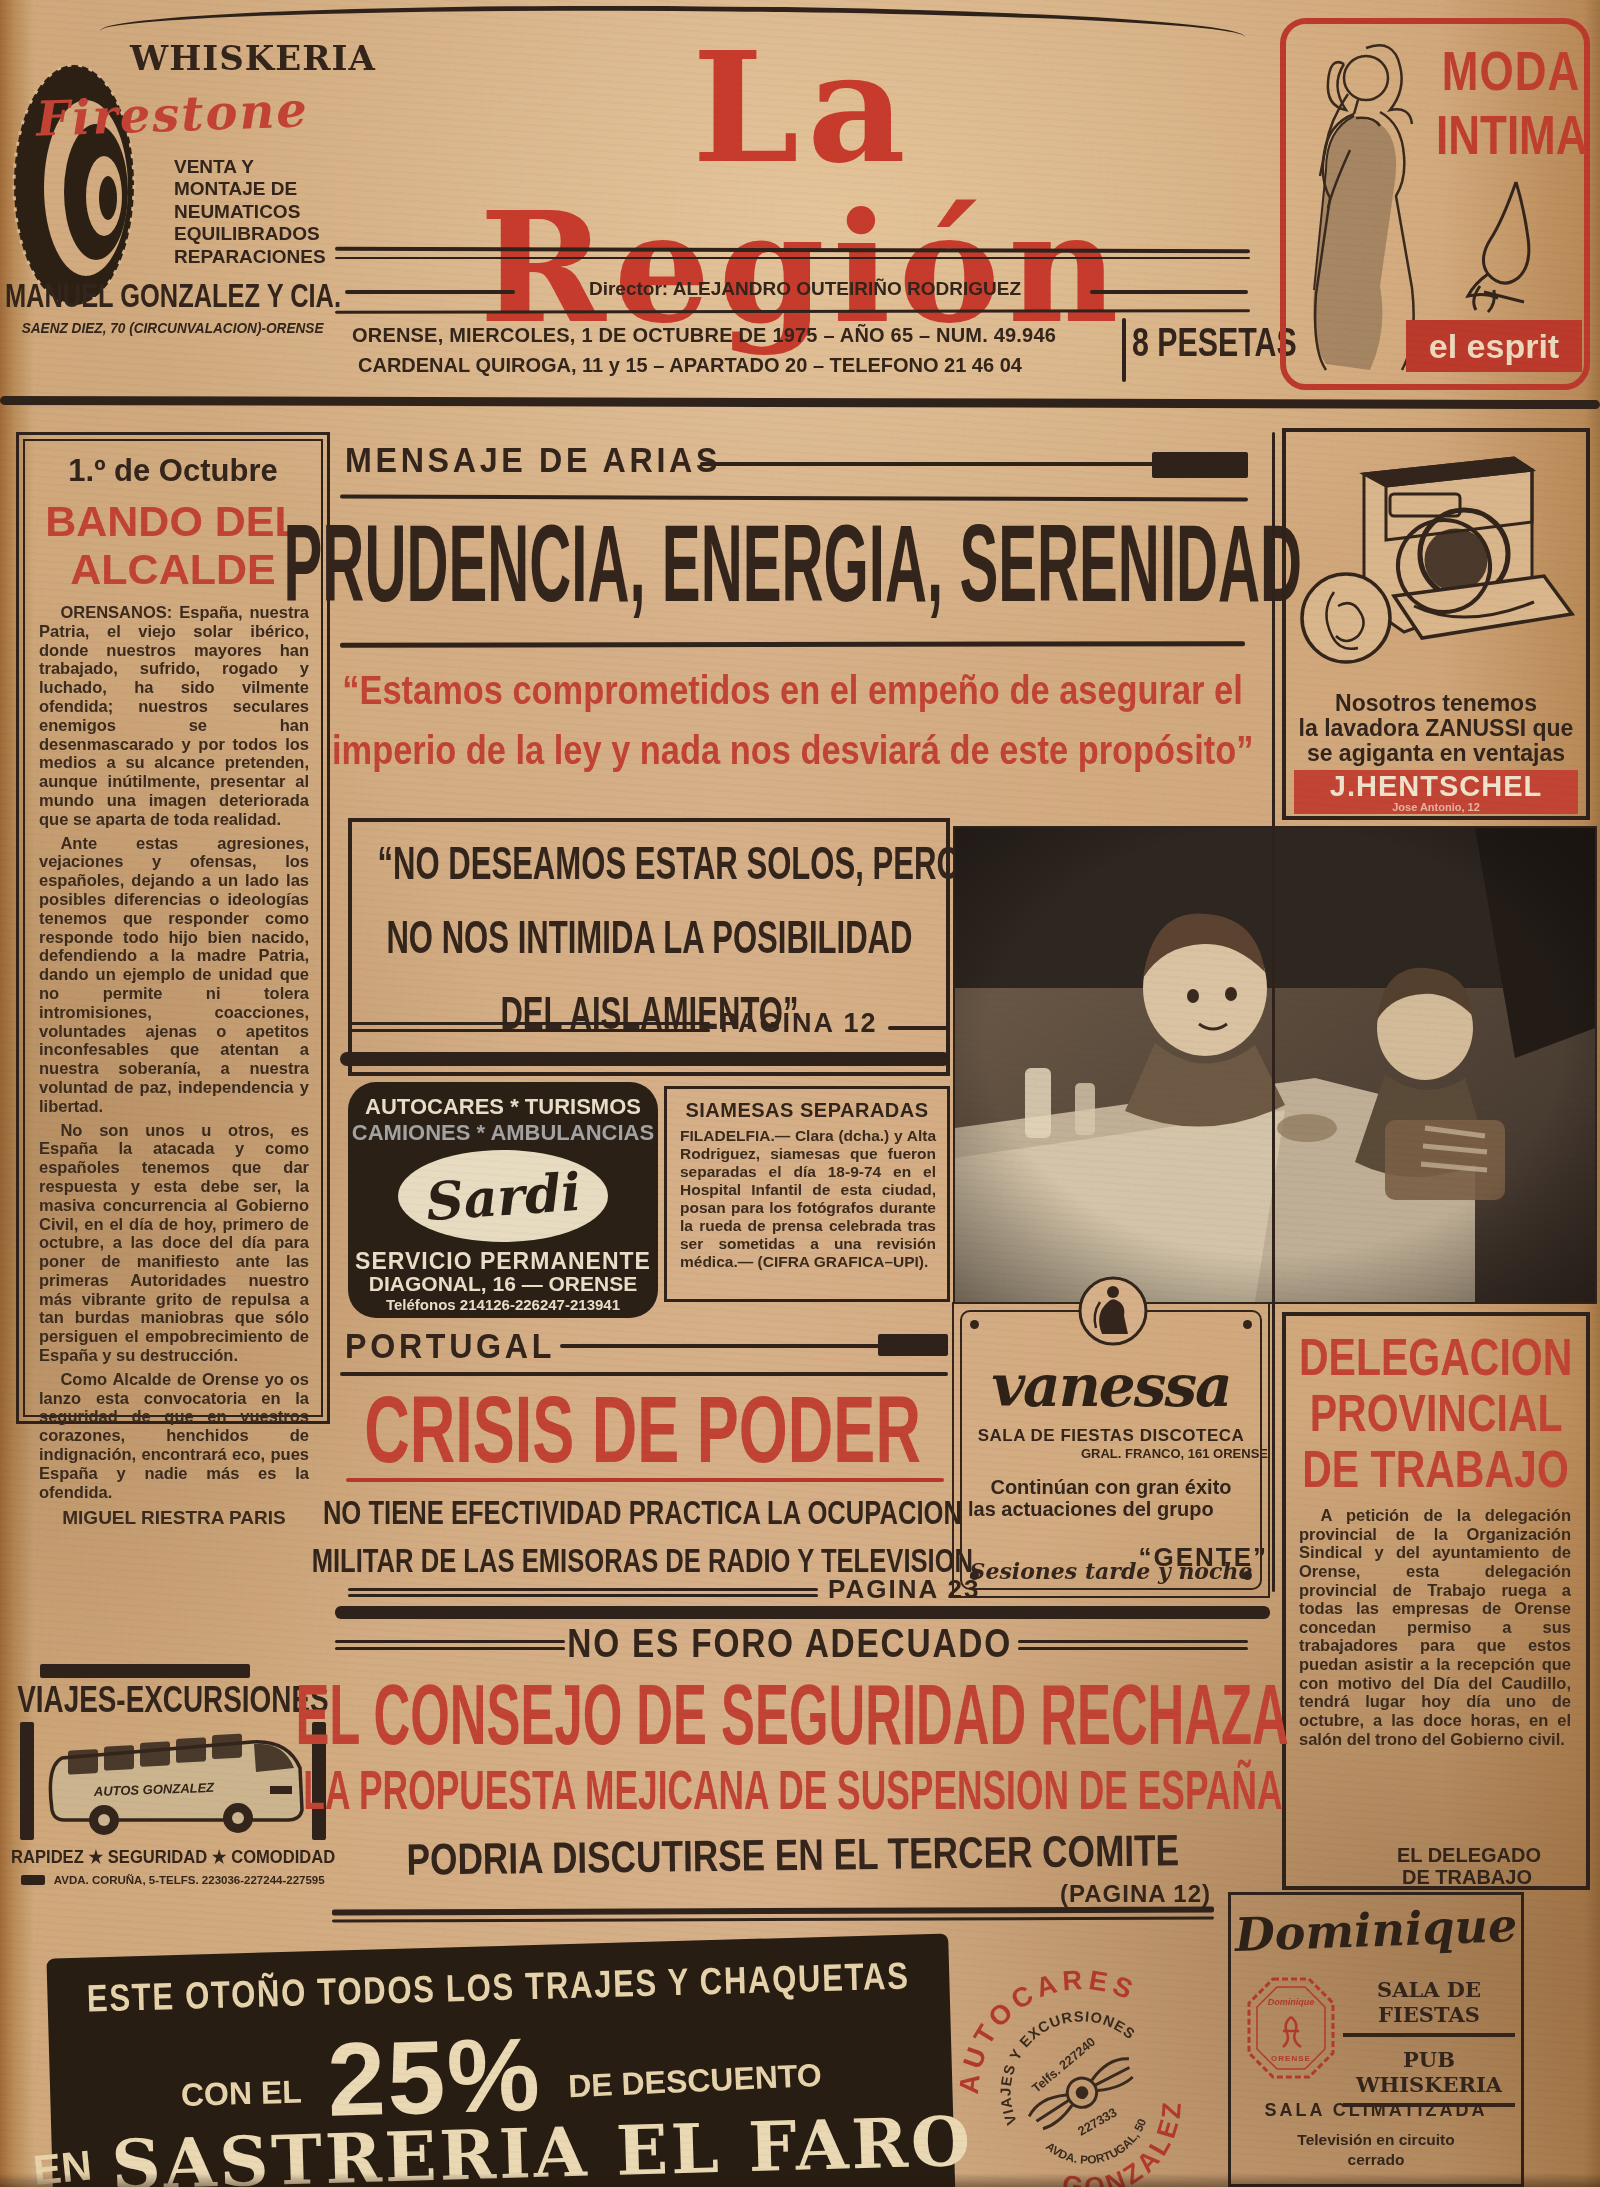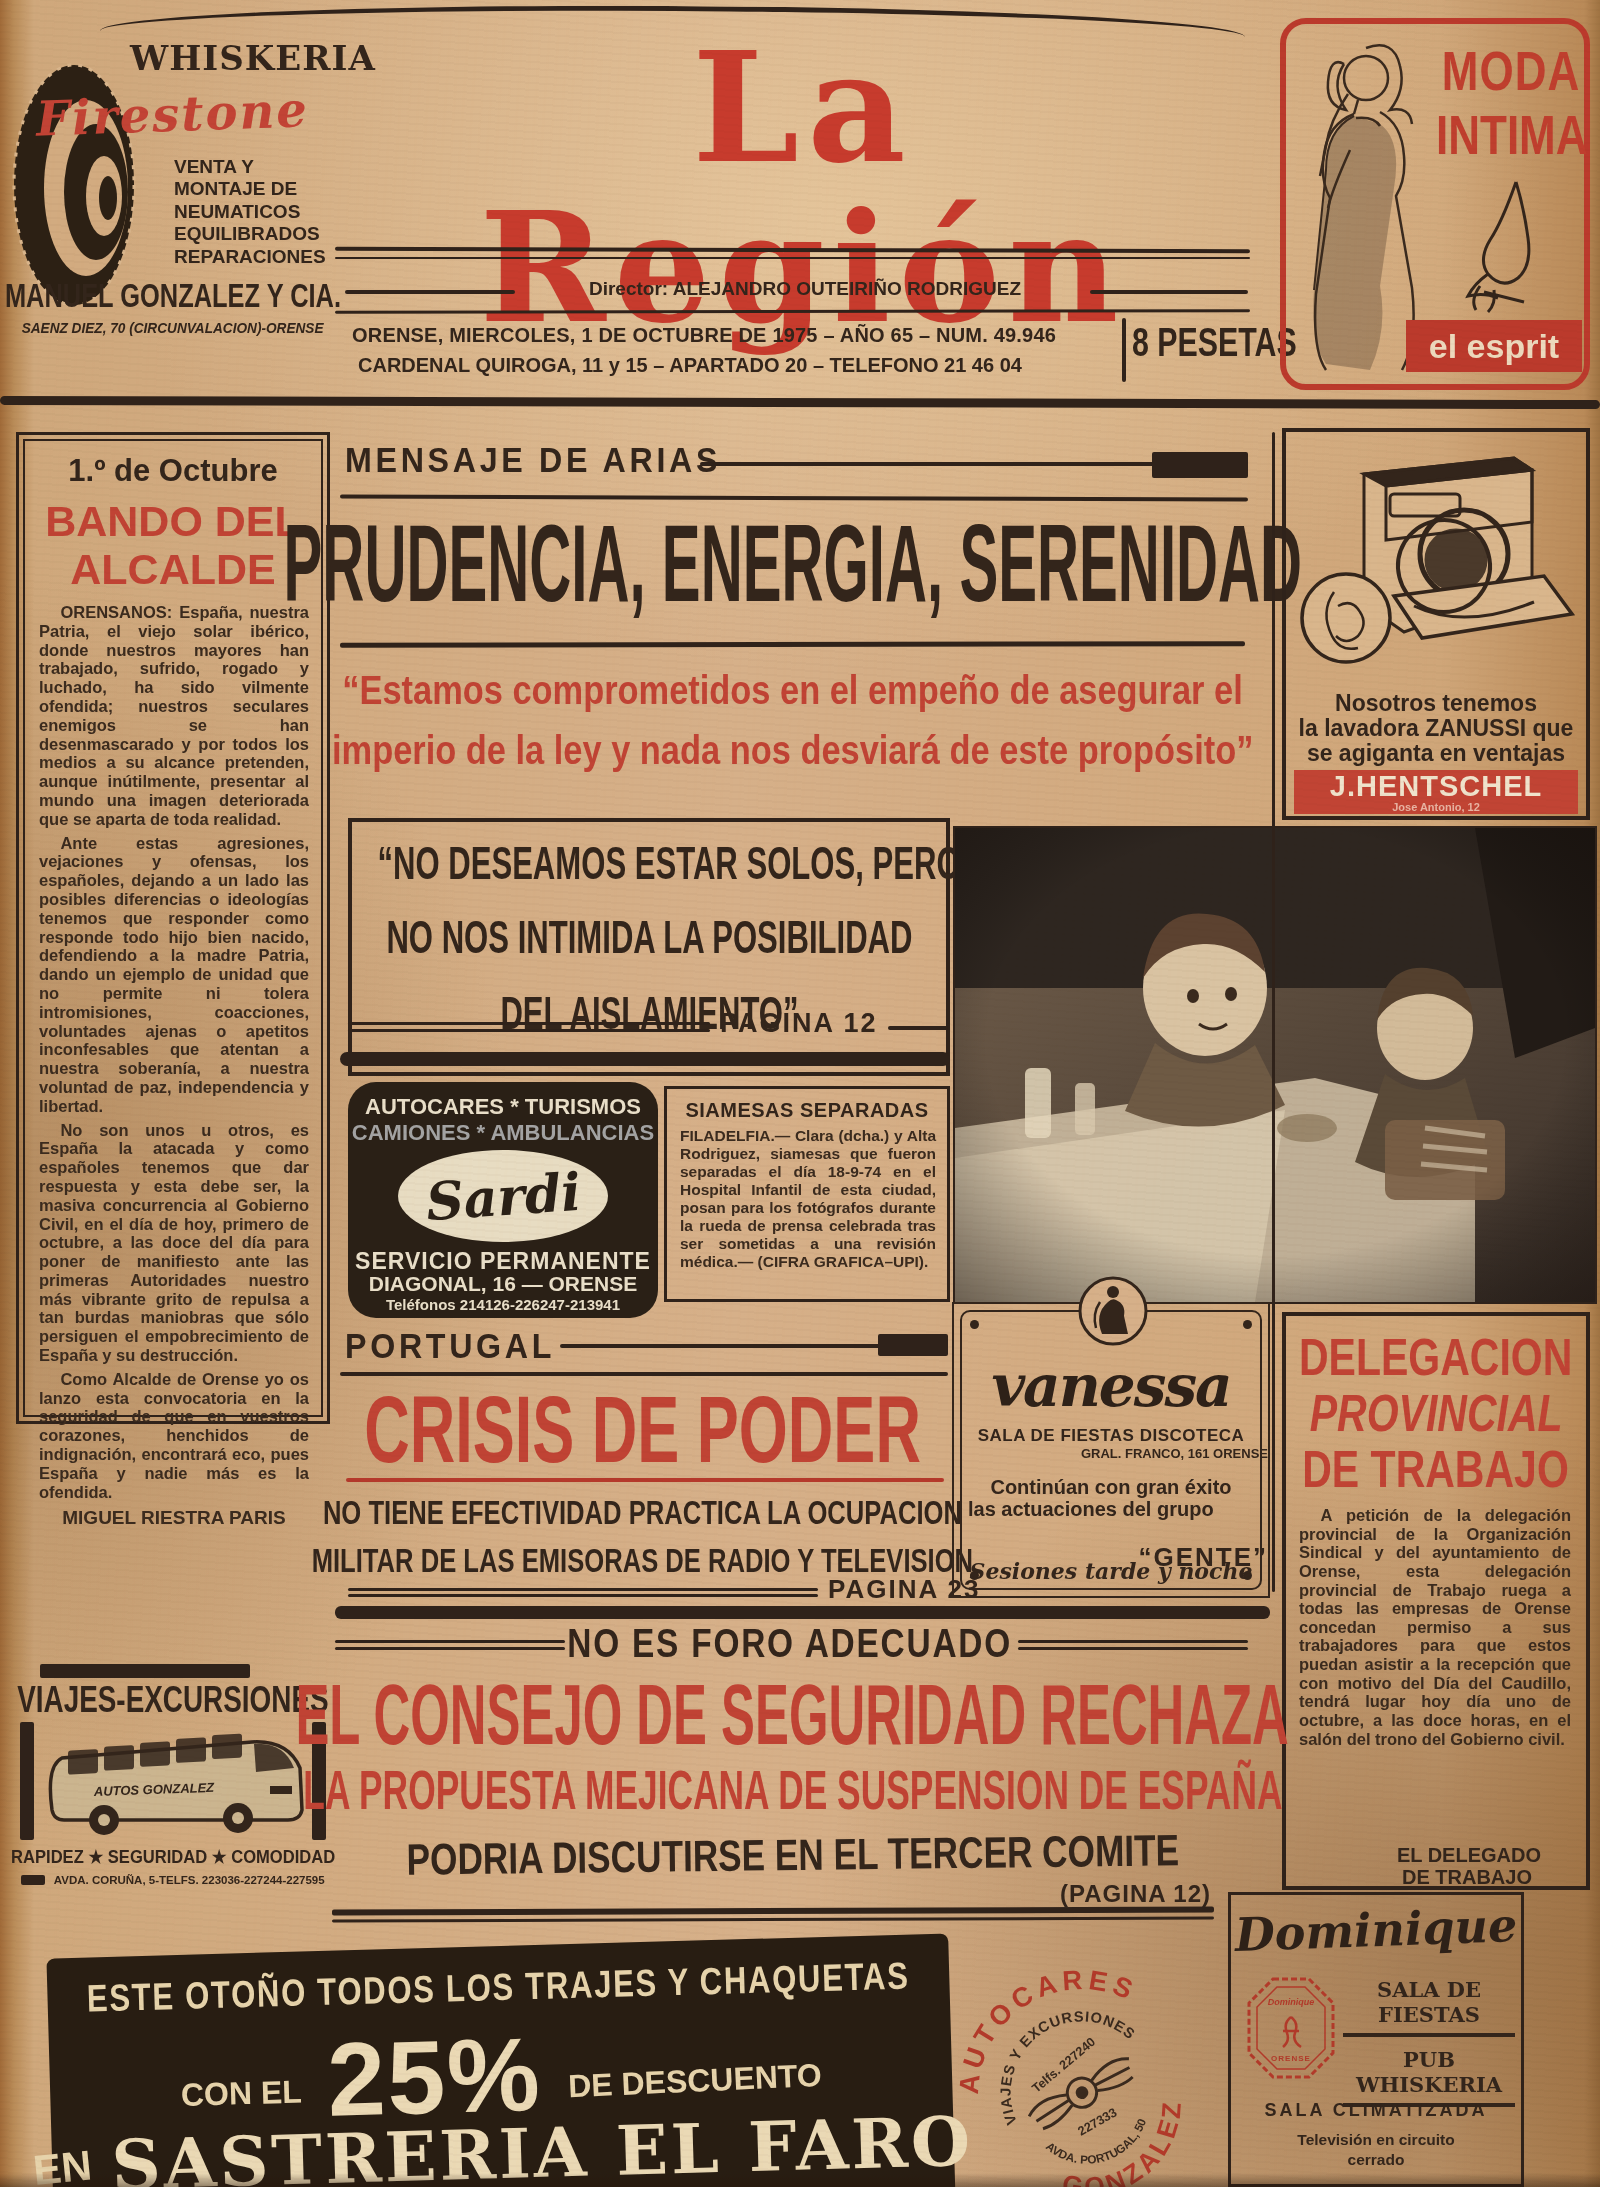--- a/index.html
+++ b/index.html
@@ -289,21 +289,21 @@
     <div class="abs b ink" style="left:0;top:172px;width:100%;text-align:center;font-size:20px;">Continúan con gran éxito</div>
     <div class="abs b ink" style="left:14px;top:194px;width:100%;text-align:left;font-size:20px;">las actuaciones del grupo</div>
     <div class="abs b ink" style="left:0;top:238px;width:100%;text-align:right;font-size:26px;letter-spacing:2px;">“GENTE”</div>
     <div class="abs serif b" style="left:0;top:254px;width:100%;text-align:center;font-size:22px;font-style:italic;">Sesiones tarde y noche</div>
   </div>
 
   <div class="bx" style="left:1282px;top:1312px;width:308px;height:578px;border-width:4px;">
     <div class="abs ctr" style="left:0;top:12px;width:100%;">
       <span class="cx red" style="font-size:50px;transform:scaleX(.82) scaleY(1.05);color:#c04334;">DELEGACION</span>
     </div>
-    <div class="abs ctr" style="left:0;top:68px;width:100%;font-style:italic;">
+    <div class="abs ctr" style="left:0;top:68px;width:100%;">
       <span class="cx red" style="font-size:50px;transform:scaleX(.82) scaleY(1.05);color:#c04334;">PROVINCIAL</span>
     </div>
     <div class="abs ctr" style="left:0;top:124px;width:100%;">
       <span class="cx red" style="font-size:50px;transform:scaleX(.82) scaleY(1.05);color:#c04334;">DE TRABAJO</span>
     </div>
     <div class="abs jtext" style="left:13px;top:190px;width:272px;font-size:16.5px;line-height:1.13;">
       <p style="margin:0;">A petición de la delegación provincial de la Organización Sindical y del ayuntamiento de Orense, esta delegación provincial de Trabajo ruega a todas las empresas de Orense concedan permiso a sus trabajadores para que estos puedan asistir a la recepción que con motivo del Día del Caudillo, tendrá lugar hoy día uno de octubre, a las doce horas, en el salón del trono del Gobierno civil.</p>
     </div>
     <div class="abs b ink" style="left:0;top:528px;width:85%;text-align:right;font-size:20px;">EL DELEGADO</div>
     <div class="abs b ink" style="left:0;top:550px;width:82%;text-align:right;font-size:20px;">DE TRABAJO</div>

